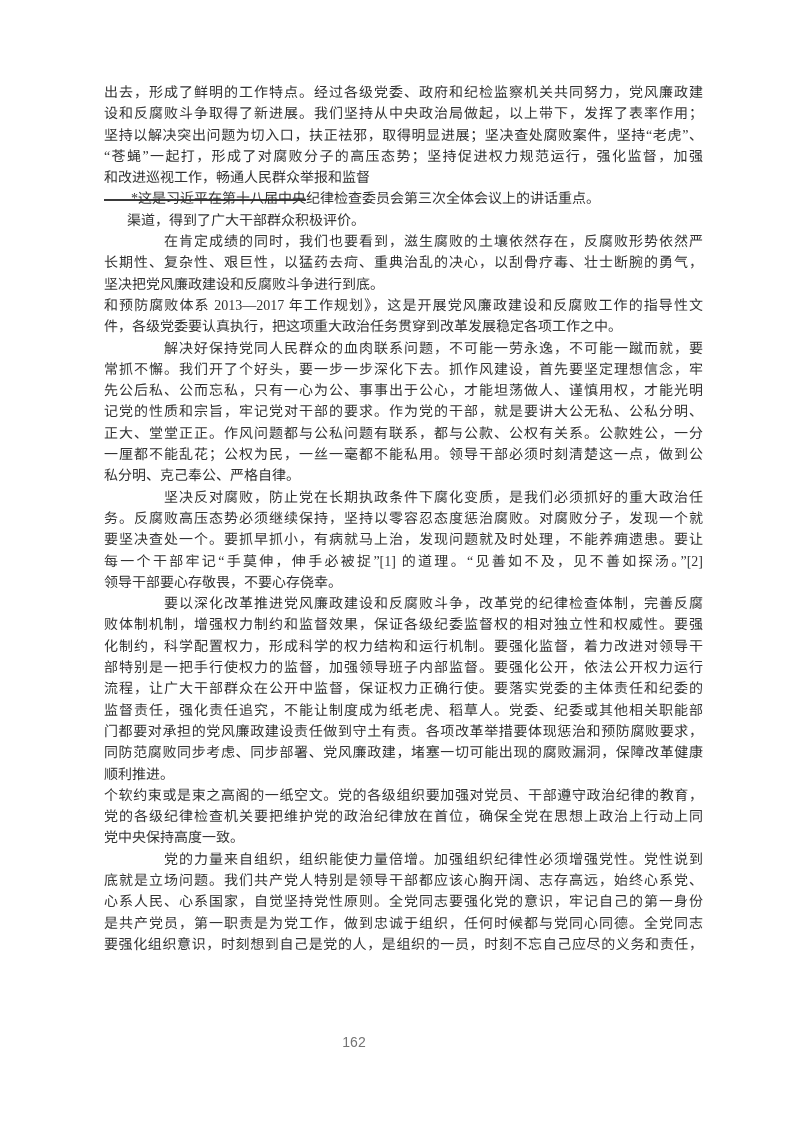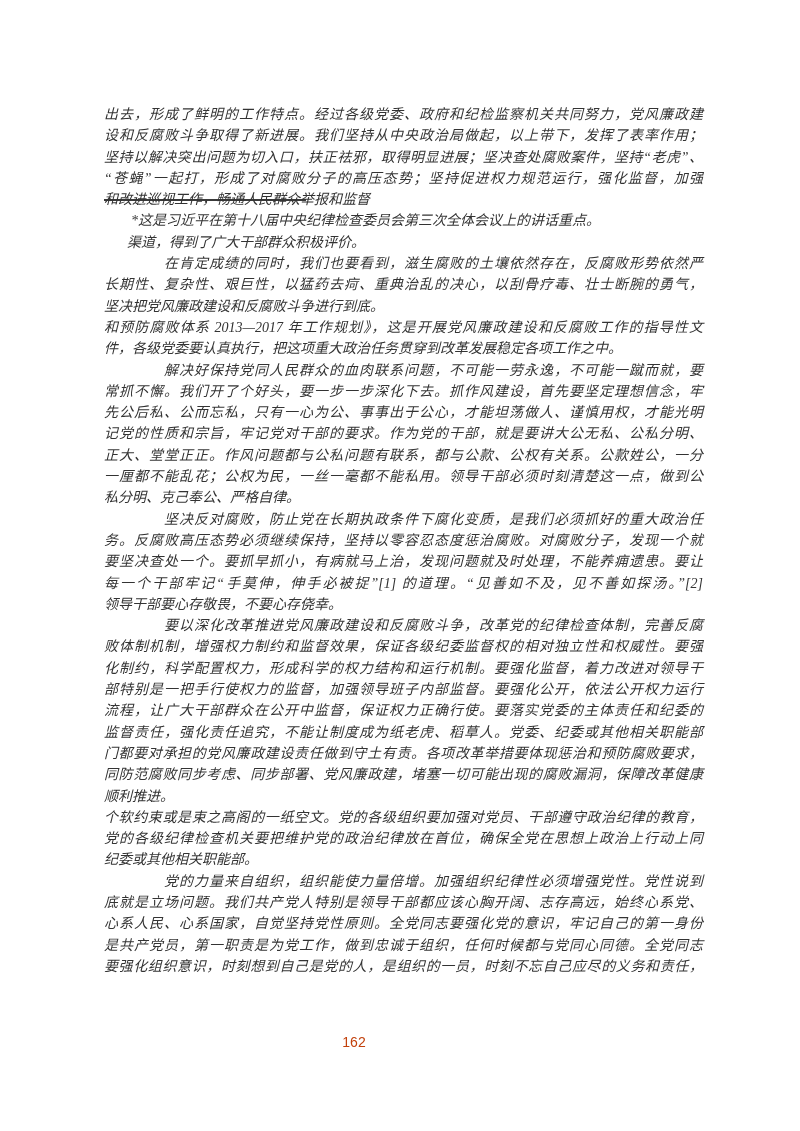--- a/index.html
+++ b/index.html
@@ -12,23 +12,22 @@
     width: 800px;
     height: 1131px;
     background: #ffffff;
     overflow: hidden;
     font-family: "Liberation Serif", "DejaVu Serif", serif;
     color: #333333;
   }
   .textblock {
     position: absolute;
     left: 104px;
-    top: 104px;
+    top: 82px;
     width: 599px;
-    font-style: italic;
   }
   .ln {
     font-size: 14px;
     line-height: 21.3px;
     height: 21.3px;
     white-space: normal;
     text-align: justify;
     overflow: visible;
   }
   .j {
@@ -46,21 +45,21 @@
     border-top: 2px solid #3a3a3a;
   }
   .pageno {
     position: absolute;
     left: 0;
     top: 1034px;
     width: 708px;
     text-align: center;
     font-family: "Liberation Sans", "DejaVu Sans", sans-serif;
     font-size: 14px;
-    color: #c2410c;
+    color: #737373;
   }
 </style>
 </head>
 <body>
 
 <div class="page">
 
   <div class="footnote-sep"></div>
 
   <div class="textblock">
@@ -100,21 +99,21 @@
     <div class="ln j">化制约，科学配置权力，形成科学的权力结构和运行机制。要强化监督，着力改进对领导干</div>
     <div class="ln j">部特别是一把手行使权力的监督，加强领导班子内部监督。要强化公开，依法公开权力运行</div>
     <div class="ln j">流程，让广大干部群众在公开中监督，保证权力正确行使。要落实党委的主体责任和纪委的</div>
     <div class="ln j">监督责任，强化责任追究，不能让制度成为纸老虎、稻草人。党委、纪委或其他相关职能部</div>
     <div class="ln j">门都要对承担的党风廉政建设责任做到守土有责。各项改革举措要体现惩治和预防腐败要求，</div>
     <div class="ln j">同防范腐败同步考虑、同步部署、党风廉政建，堵塞一切可能出现的腐败漏洞，保障改革健康</div>
     <div class="ln">顺利推进。</div>
 
     <div class="ln j">个软约束或是束之高阁的一纸空文。党的各级组织要加强对党员、干部遵守政治纪律的教育，</div>
     <div class="ln j">党的各级纪律检查机关要把维护党的政治纪律放在首位，确保全党在思想上政治上行动上同</div>
-    <div class="ln">纪委或其他相关职能部。</div>
+    <div class="ln">党中央保持高度一致。</div>
 
     <div class="ln j first">党的力量来自组织，组织能使力量倍增。加强组织纪律性必须增强党性。党性说到</div>
     <div class="ln j">底就是立场问题。我们共产党人特别是领导干部都应该心胸开阔、志存高远，始终心系党、</div>
     <div class="ln j">心系人民、心系国家，自觉坚持党性原则。全党同志要强化党的意识，牢记自己的第一身份</div>
     <div class="ln j">是共产党员，第一职责是为党工作，做到忠诚于组织，任何时候都与党同心同德。全党同志</div>
     <div class="ln j">要强化组织意识，时刻想到自己是党的人，是组织的一员，时刻不忘自己应尽的义务和责任，</div>
 
   </div>
 
   <div class="pageno">162</div>

